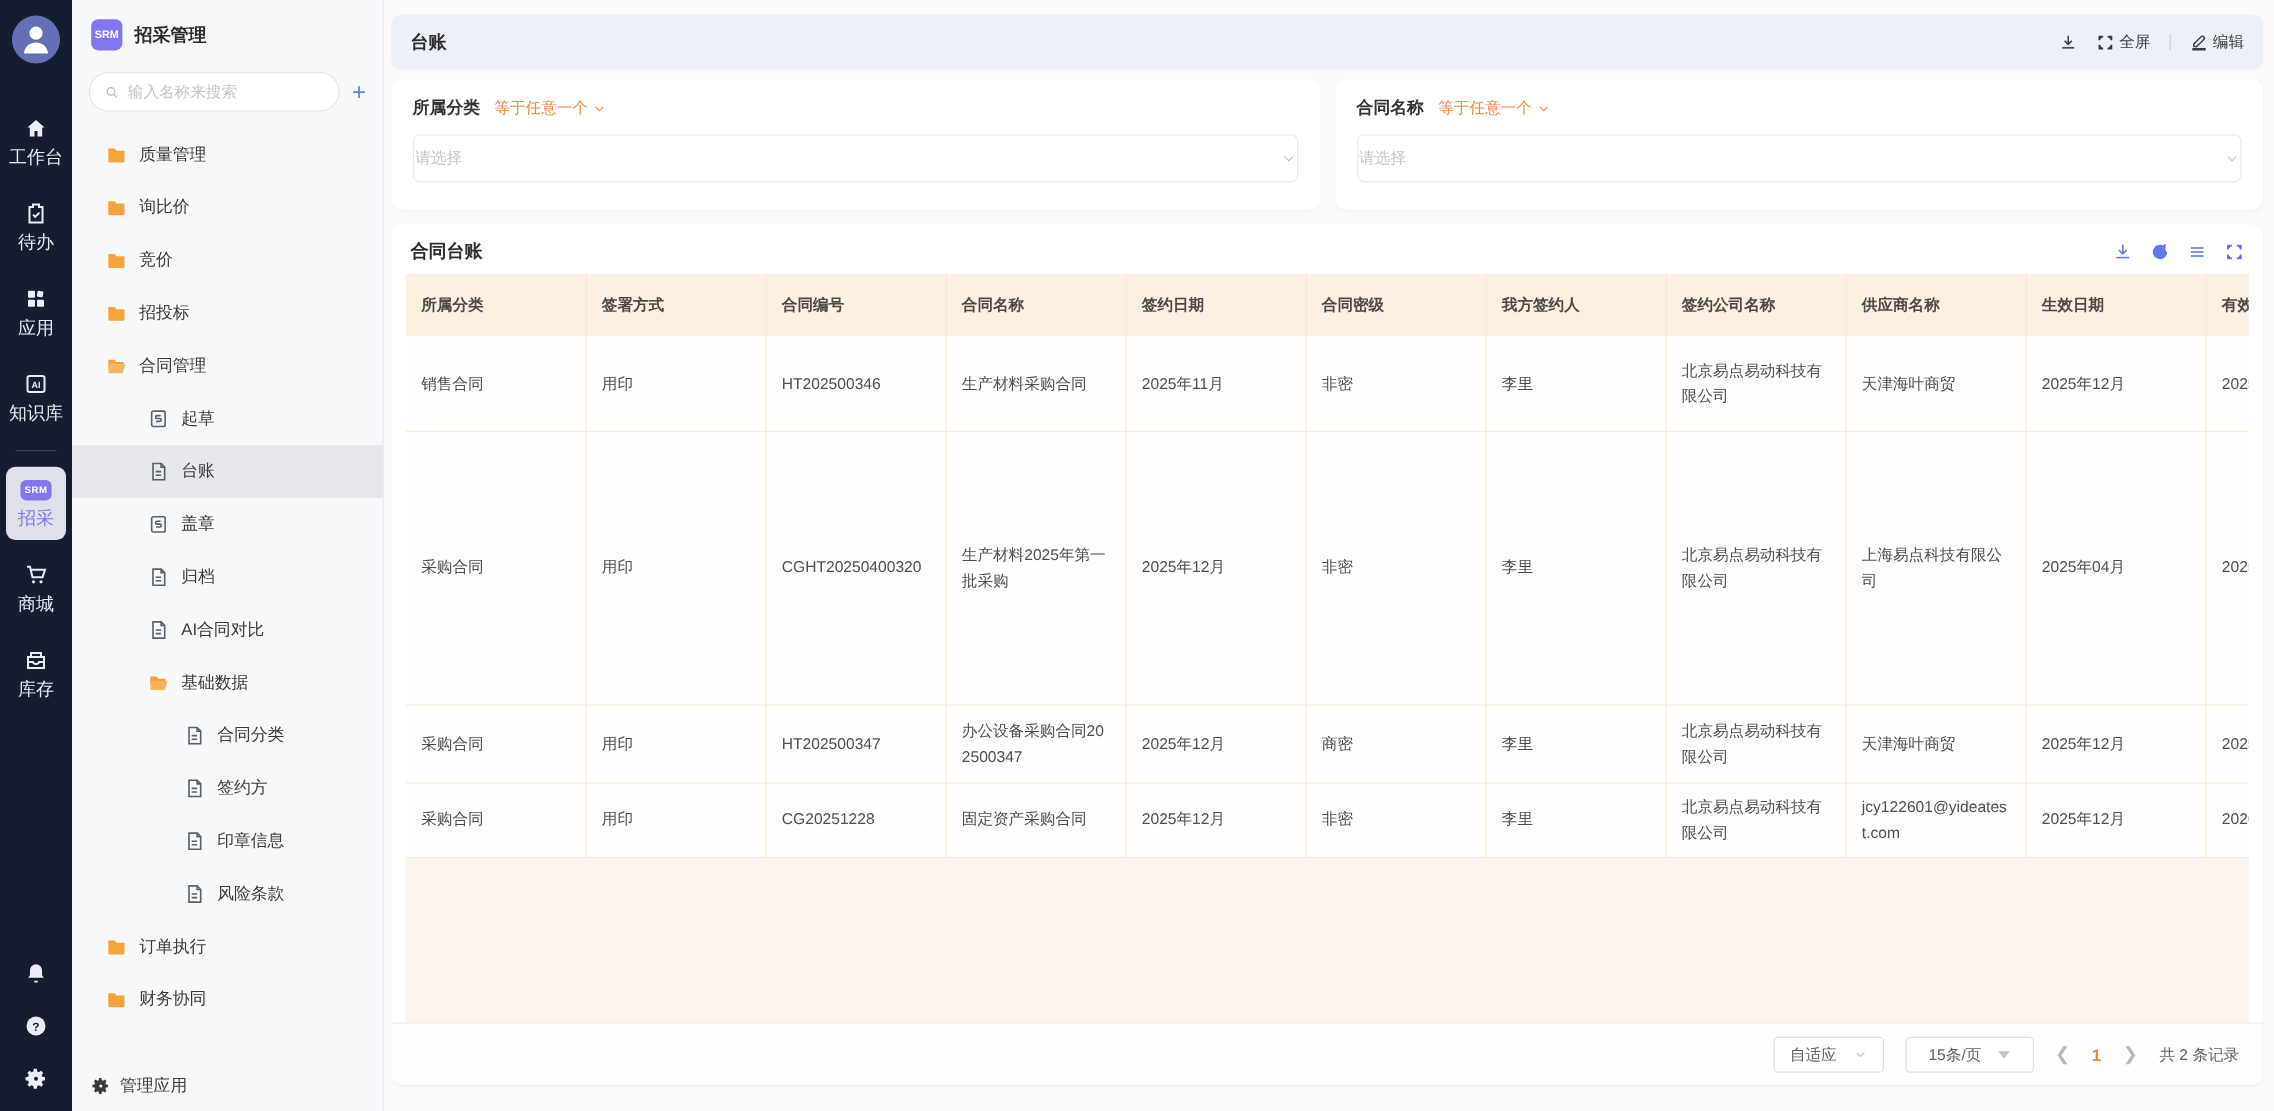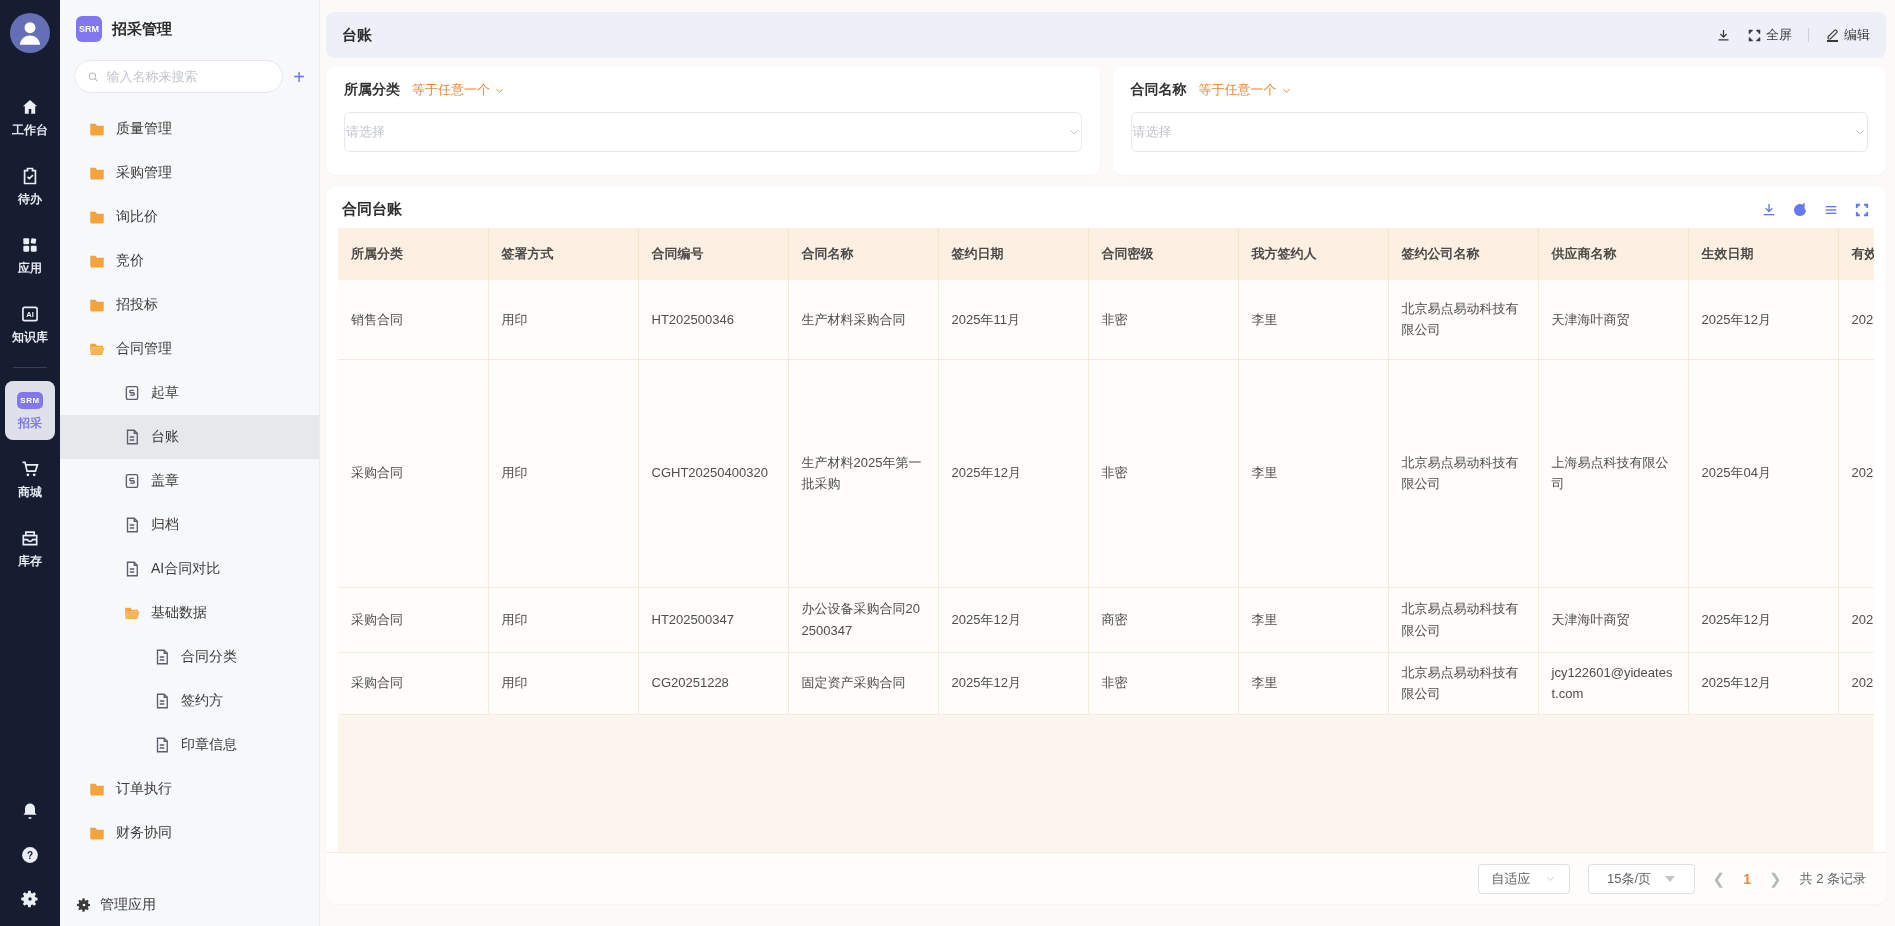--- a/index.html
+++ b/index.html
@@ -5,21 +5,21 @@
   * { margin:0; padding:0; box-sizing:border-box; }
   html,body { width:1895px; height:926px; overflow:hidden; }
   body { font-family:"Liberation Sans","DejaVu Sans",sans-serif; background:#fbfaf8; color:#333; }
   .app { display:flex; width:1895px; height:926px; }
 
   
   .rail { width:60px; background:#171d31; display:flex; flex-direction:column; align-items:center; padding:13px 0 10px; flex-shrink:0; }
   .avatar { width:40px; height:40px; border-radius:50%; background:#646fb5; display:flex; align-items:center; justify-content:center; margin-bottom:30px; cursor:pointer; }
   .rail-nav { display:flex; flex-direction:column; align-items:center; width:100%; }
   .rail-item { display:flex; flex-direction:column; align-items:center; gap:4px; padding:8px 0; width:50px; margin:5px 0; border-radius:8px; cursor:pointer; }
-  .rail-item .rail-label { font-size:12px; color:#e8eaf2;font-weight:bold; }
+  .rail-item .rail-label { font-size:15px; color:#e8eaf2; }
   .rail-item.selected { background:#dfe1ea; }
   .rail-item.selected .rail-label { color:#7a76ef; }
   .rail-icon { width:22px; height:22px; display:flex; align-items:center; justify-content:center; }
   .rail-icon svg { width:20px; height:20px; fill:#eceef5; }
   .rail-divider { width:34px; height:1px; background:#3a405a; margin:8px 0; }
   .srm-badge-mini { background:#8377f0; color:#fff; font-size:8px; font-weight:bold; border-radius:5px; padding:4px 3px; letter-spacing:.5px; }
   .rail-spacer { flex:1; }
   .rail-bottom { display:flex; flex-direction:column; align-items:center; gap:22px; padding-bottom:6px; }
   .rail-bottom .rail-icon { cursor:pointer; }
 
@@ -209,28 +209,20 @@
             </svg>
           </span>
           <span>质量管理</span>
         </div>
         <div class="tree-item lv1">
           <span class="tree-icon">
             <svg viewBox="0 0 24 24">
               <path fill="#f5a43c" d="M3 5h7l2 2.5h9V19a1.5 1.5 0 0 1-1.5 1.5h-15A1.5 1.5 0 0 1 3 19z"></path>
             </svg>
           </span>
-          <span>采购管理</span>
-        </div>
-        <div class="tree-item lv1">
-          <span class="tree-icon">
-            <svg viewBox="0 0 24 24">
-              <path fill="#f5a43c" d="M3 5h7l2 2.5h9V19a1.5 1.5 0 0 1-1.5 1.5h-15A1.5 1.5 0 0 1 3 19z"></path>
-            </svg>
-          </span>
           <span>询比价</span>
         </div>
         <div class="tree-item lv1">
           <span class="tree-icon">
             <svg viewBox="0 0 24 24">
               <path fill="#f5a43c" d="M3 5h7l2 2.5h9V19a1.5 1.5 0 0 1-1.5 1.5h-15A1.5 1.5 0 0 1 3 19z"></path>
             </svg>
           </span>
           <span>竞价</span>
         </div>
@@ -330,20 +322,30 @@
         </div>
         <div class="tree-item lv3">
           <span class="tree-icon">
             <svg viewBox="0 0 24 24">
               <path d="M6 3h9l4 4v14H6z" fill="none" stroke="#5a5f6e" stroke-width="1.8"></path>
               <path d="M15 3v4h4" fill="none" stroke="#5a5f6e" stroke-width="1.8"></path>
               <path d="M9 12h6M9 16h6" stroke="#5a5f6e" stroke-width="1.8"></path>
             </svg>
           </span>
           <span>印章信息</span>
+        </div>
+        <div class="tree-item lv3">
+          <span class="tree-icon">
+            <svg viewBox="0 0 24 24">
+              <path d="M6 3h9l4 4v14H6z" fill="none" stroke="#5a5f6e" stroke-width="1.8"></path>
+              <path d="M15 3v4h4" fill="none" stroke="#5a5f6e" stroke-width="1.8"></path>
+              <path d="M9 12h6M9 16h6" stroke="#5a5f6e" stroke-width="1.8"></path>
+            </svg>
+          </span>
+          <span>风险条款</span>
         </div>
         <div class="tree-item lv1">
           <span class="tree-icon">
             <svg viewBox="0 0 24 24">
               <path fill="#f5a43c" d="M3 5h7l2 2.5h9V19a1.5 1.5 0 0 1-1.5 1.5h-15A1.5 1.5 0 0 1 3 19z"></path>
             </svg>
           </span>
           <span>订单执行</span>
         </div>
         <div class="tree-item lv1">

